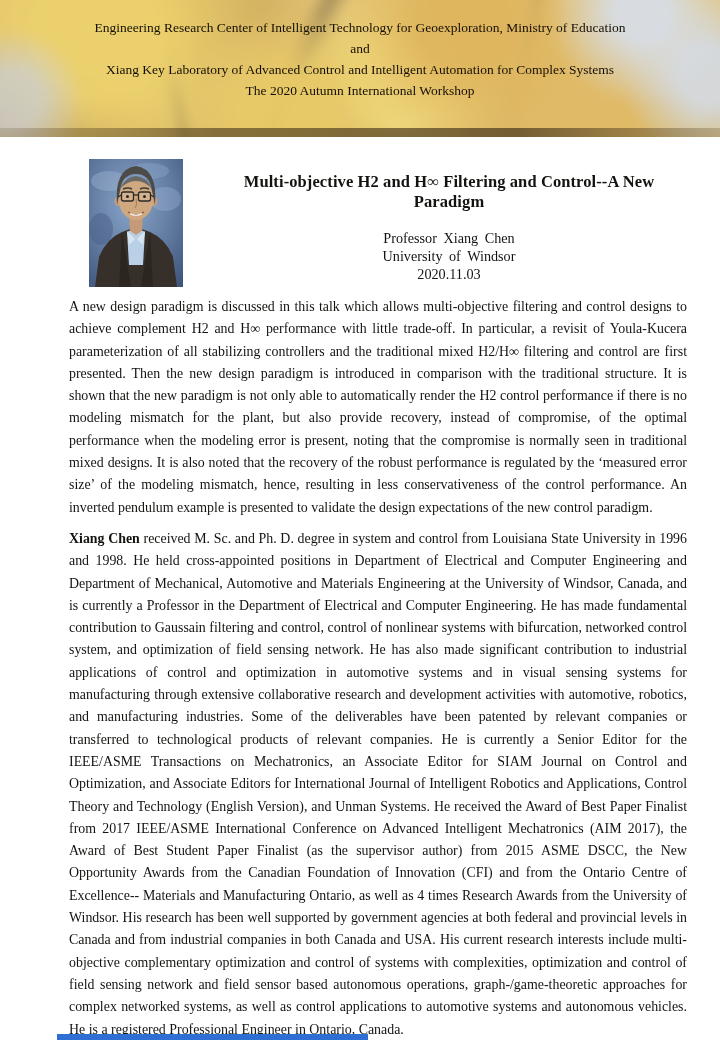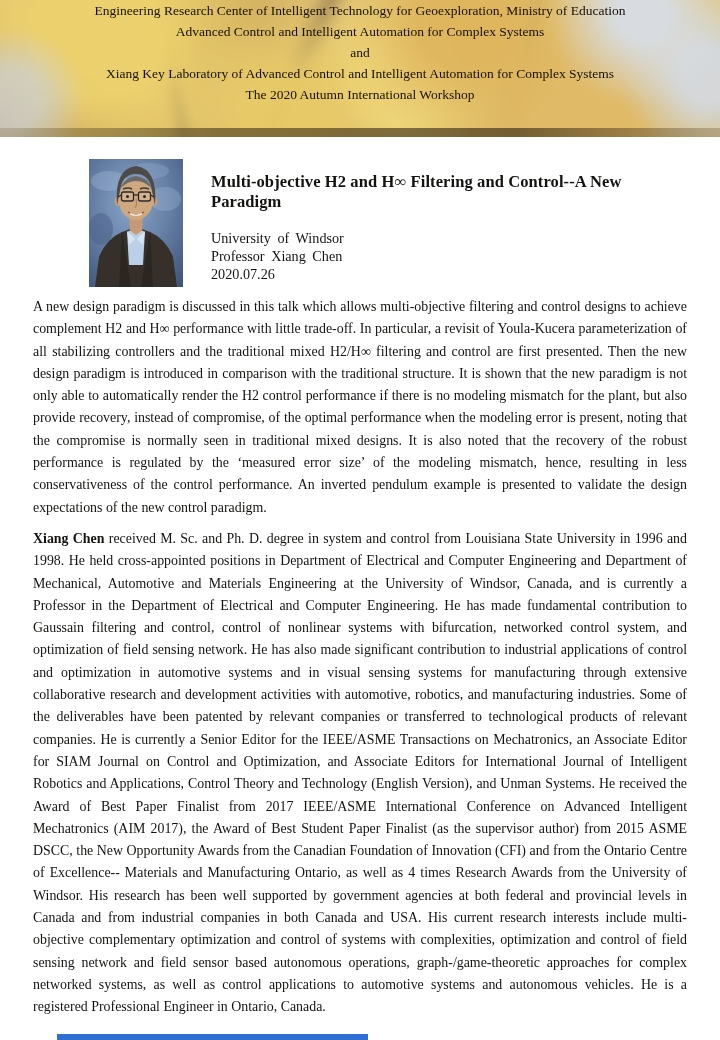--- a/index.html
+++ b/index.html
@@ -26,53 +26,52 @@
       linear-gradient(78deg, rgba(0,0,0,0) 24%, rgba(74,54,22,.45) 25.5%, rgba(0,0,0,0) 27%),
       linear-gradient(100deg, rgba(0,0,0,0) 70%, rgba(90,66,28,.4) 71.5%, rgba(0,0,0,0) 73%),
       linear-gradient(#dab351, #cda440);
   }
   .banner-wash { position: absolute; inset: 0; background: rgba(255,252,240,.22); }
   .banner-shade {
     position: absolute; left: 0; right: 0; bottom: 0; height: 9px;
     background: linear-gradient(to right, rgba(90,68,34,.18), rgba(55,40,18,.55) 30%, rgba(45,32,15,.6) 72%, rgba(100,78,42,.28));
   }
   .banner-text {
-    position: absolute; inset: 0; padding-top: 1px;
+    position: absolute; inset: 0; padding-top: 18px;
     text-align: center; font-size: 13.5px; line-height: 20.9px; color: #161006;
   }
   .banner-text div { white-space: nowrap; }
 
   
   .content { padding: 0 33px; }
   .header-row { display: flex; margin-top: 22px; height: 128px; }
   .photo-frame { width: 94px; height: 128px; margin-left: 56px; flex: 0 0 auto; }
   .photo-frame svg { display: block; width: 94px; height: 128px; }
-  .header-right { flex: 1 1 auto; padding-left: 28px; text-align: left; }
+  .header-right { flex: 1 1 auto; padding-left: 28px; text-align: center; }
   .talk-title { margin-top: 13px; font-size: 16.5px; font-weight: bold; letter-spacing: .1px; }
   .speaker-block { margin-top: 17px; font-size: 14.2px; line-height: 18.2px; word-spacing: 3px; }
 
   
-  .para { text-align: justify; font-size: 13.9px; line-height: 22.3px; }
+  .para { text-align: justify; font-size: 13.9px; line-height: 22.3px; margin-left: 36px; }
   .abstract { margin-top: 9px; }
   .bio { margin-top: 9px; }
   .bio-lead { font-weight: bold; }
 
   
   .footer-bar { position: absolute; left: 57px; bottom: 0; width: 311px; height: 6px; background: #2f6fd4; }
 </style>
 </head>
 <body>
 
 <div class="banner">
   <div class="banner-bg"></div>
   <div class="banner-wash"></div>
   <div class="banner-shade"></div>
   <div class="banner-text">
     <div>Engineering Research Center of Intelligent Technology for Geoexploration, Ministry of Education</div>
-    <div>Advanced Control and Intelligent Automation for Complex Systems</div>
     <div>and</div>
     <div>Xiang Key Laboratory of Advanced Control and Intelligent Automation for Complex Systems</div>
     <div>The 2020 Autumn International Workshop</div>
   </div>
 </div>
 
 <div class="content">
 
   <div class="header-row">
     <div class="photo-frame">
@@ -120,23 +119,23 @@
         <circle cx="55.5" cy="37.5" r="1.5" fill="#27231f"></circle>
 
         <path d="M47,40 Q48.5,46 46,49" stroke="#a97f5c" stroke-width="1.2" fill="none"></path>
         <path d="M39,53 Q47,59 55,53" stroke="#8a5c40" stroke-width="1.5" fill="none"></path>
         <path d="M41,54.5 Q47,58 53,54.5" stroke="#f0e6da" stroke-width="1.6" fill="none"></path>
       </svg>
     </div>
     <div class="header-right">
       <div class="talk-title">Multi-objective H2 and H∞ Filtering and Control--A New Paradigm</div>
       <div class="speaker-block">
+        <div>Professor Xiang Chen</div>
         <div>University of Windsor</div>
-        <div>Professor Xiang Chen</div>
-        <div>2020.07.26</div>
+        <div>2020.11.03</div>
       </div>
     </div>
   </div>
 
   <p class="para abstract"><span>A new design paradigm is discussed in this talk which allows multi-objective filtering and control designs to achieve complement H2 and H∞ performance with little trade-off. In particular, a revisit of Youla-Kucera parameterization of all stabilizing controllers and the traditional mixed H2/H∞ filtering and control are first presented. Then the new design paradigm is introduced in comparison with the traditional structure. It is shown that the new paradigm is not only able to automatically render the H2 control performance if there is no modeling mismatch for the plant, but also provide recovery, instead of compromise, of the optimal performance when the modeling error is present, noting that the compromise is normally seen in traditional mixed designs. It is also noted that the recovery of the robust performance is regulated by the ‘measured error size’ of the modeling mismatch, hence, resulting in less conservativeness of the control performance. An inverted pendulum example is presented to validate the design expectations of the new control paradigm.</span></p>
 
   <p class="para bio"><span class="bio-lead">Xiang Chen</span>
 <span>received M. Sc. and Ph. D. degree in system and control from Louisiana State University in 1996 and 1998. He held cross-appointed positions in Department of Electrical and Computer Engineering and Department of Mechanical, Automotive and Materials Engineering at the University of Windsor, Canada, and is currently a Professor in the Department of Electrical and Computer Engineering. He has made fundamental contribution to Gaussain filtering and control, control of nonlinear systems with bifurcation, networked control system, and optimization of field sensing network. He has also made significant contribution to industrial applications of control and optimization in automotive systems and in visual sensing systems for manufacturing through extensive collaborative research and development activities with automotive, robotics, and manufacturing industries. Some of the deliverables have been patented by relevant companies or transferred to technological products of relevant companies. He is currently a Senior Editor for the IEEE/ASME Transactions on Mechatronics, an Associate Editor for SIAM Journal on Control and Optimization, and Associate Editors for International Journal of Intelligent Robotics and Applications, Control Theory and Technology (English Version), and Unman Systems. He received the Award of Best Paper Finalist from 2017 IEEE/ASME International Conference on Advanced Intelligent Mechatronics (AIM 2017), the Award of Best Student Paper Finalist (as the supervisor author) from 2015 ASME DSCC, the New Opportunity Awards from the Canadian Foundation of Innovation (CFI) and from the Ontario Centre of Excellence-- Materials and Manufacturing Ontario, as well as 4 times Research Awards from the University of Windsor. His research has been well supported by government agencies at both federal and provincial levels in Canada and from industrial companies in both Canada and USA. His current research interests include multi-objective complementary optimization and control of systems with complexities, optimization and control of field sensing network and field sensor based autonomous operations, graph-/game-theoretic approaches for complex networked systems, as well as control applications to automotive systems and autonomous vehicles. He is a registered Professional Engineer in Ontario, Canada.</span></p>
 
 </div>

